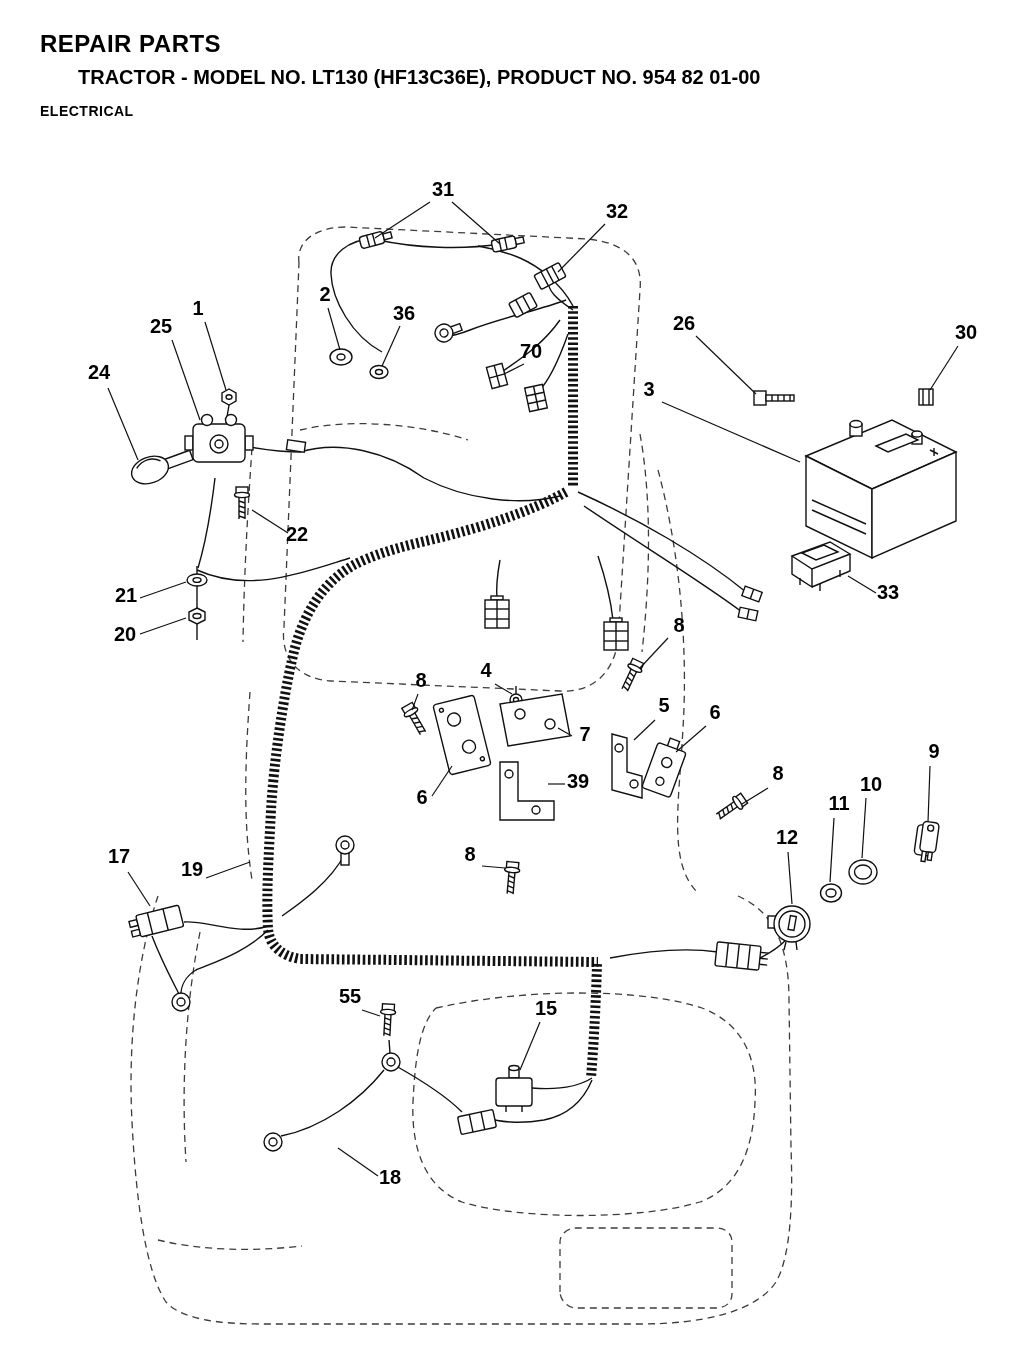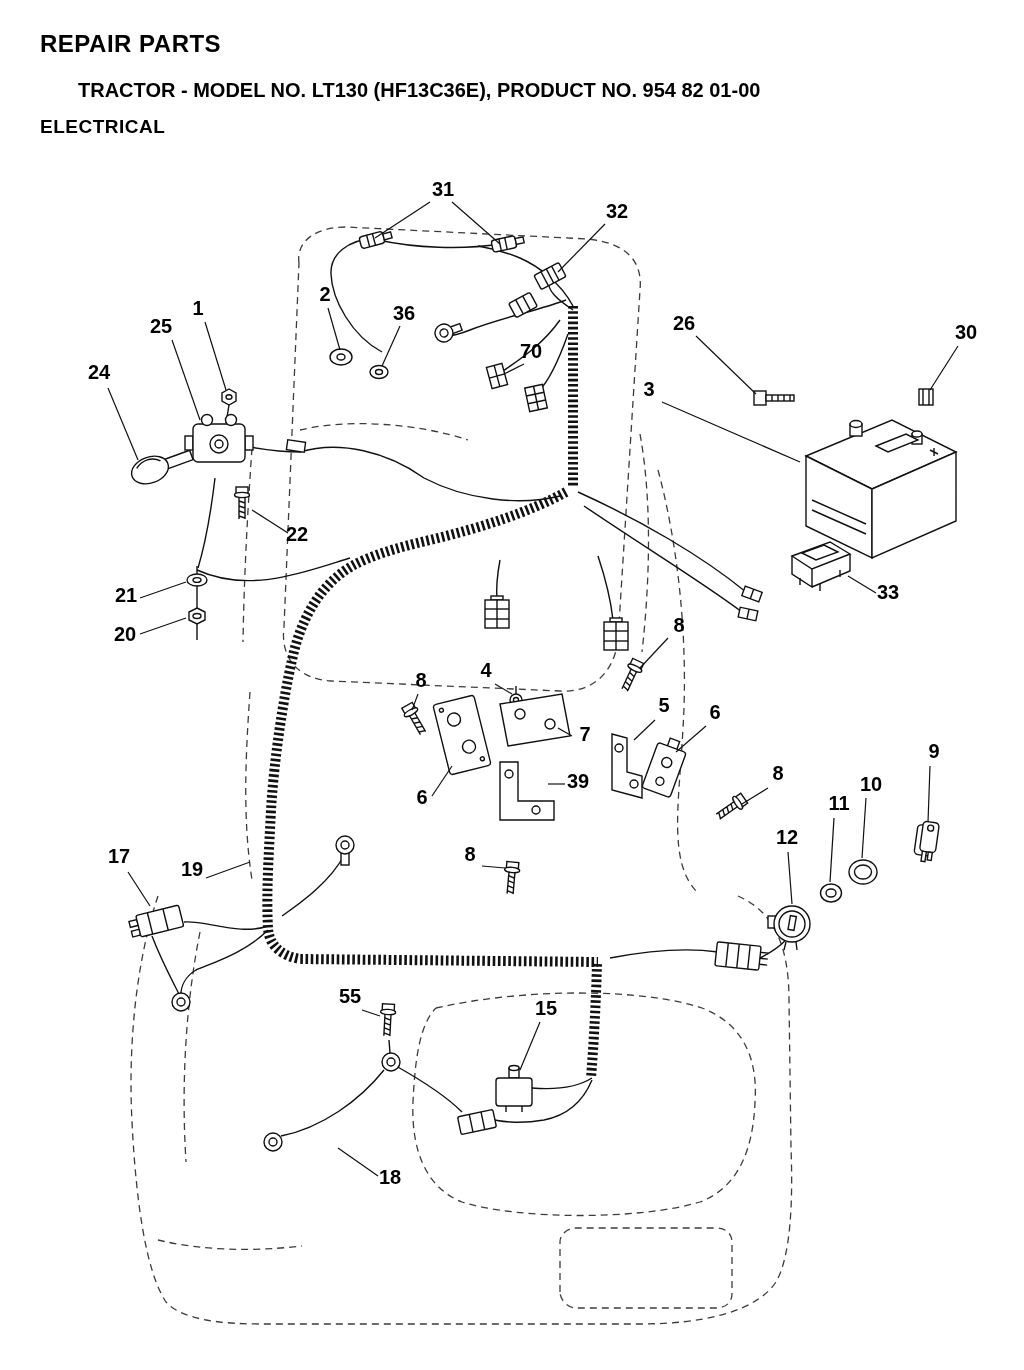--- a/index.html
+++ b/index.html
@@ -1,21 +1,21 @@
 <!DOCTYPE html>
 <html><head>
 <meta charset="utf-8">
 <style>
   *{margin:0;padding:0;box-sizing:border-box}
   html,body{width:1024px;height:1370px;background:#ffffff;color:#000;
     font-family:"Liberation Sans",sans-serif;position:relative;overflow:hidden}
   .header{position:absolute;left:40px;top:30px;z-index:2}
   .title{font-size:24px;font-weight:bold;letter-spacing:.5px}
-  .subtitle{font-size:20px;font-weight:bold;margin-top:21px;margin-left:38px}
-  .section{font-size:19px;font-weight:bold;margin-top:14px;letter-spacing:.5px}
+  .subtitle{font-size:20px;font-weight:bold;margin-top:8px;margin-left:38px}
+  .section{font-size:14px;font-weight:bold;margin-top:14px;letter-spacing:.5px}
   svg.diagram{position:absolute;left:0;top:0;z-index:1}
   .outline{fill:none;stroke:#3c3c3c;stroke-width:1.3;stroke-dasharray:7 5}
   .wire{fill:none;stroke:#111;stroke-width:1.4}
   .coil{fill:none;stroke:#111;stroke-width:10;stroke-dasharray:2.6 2.6}
   .part{stroke:#111;stroke-width:1.4;fill:none}
   .leader{stroke:#111;stroke-width:1.2}
   text.callout{font-family:"Liberation Sans",sans-serif;font-size:20px;
     font-weight:bold;text-anchor:middle;fill:#000;stroke:none}
 </style>
 </head>

